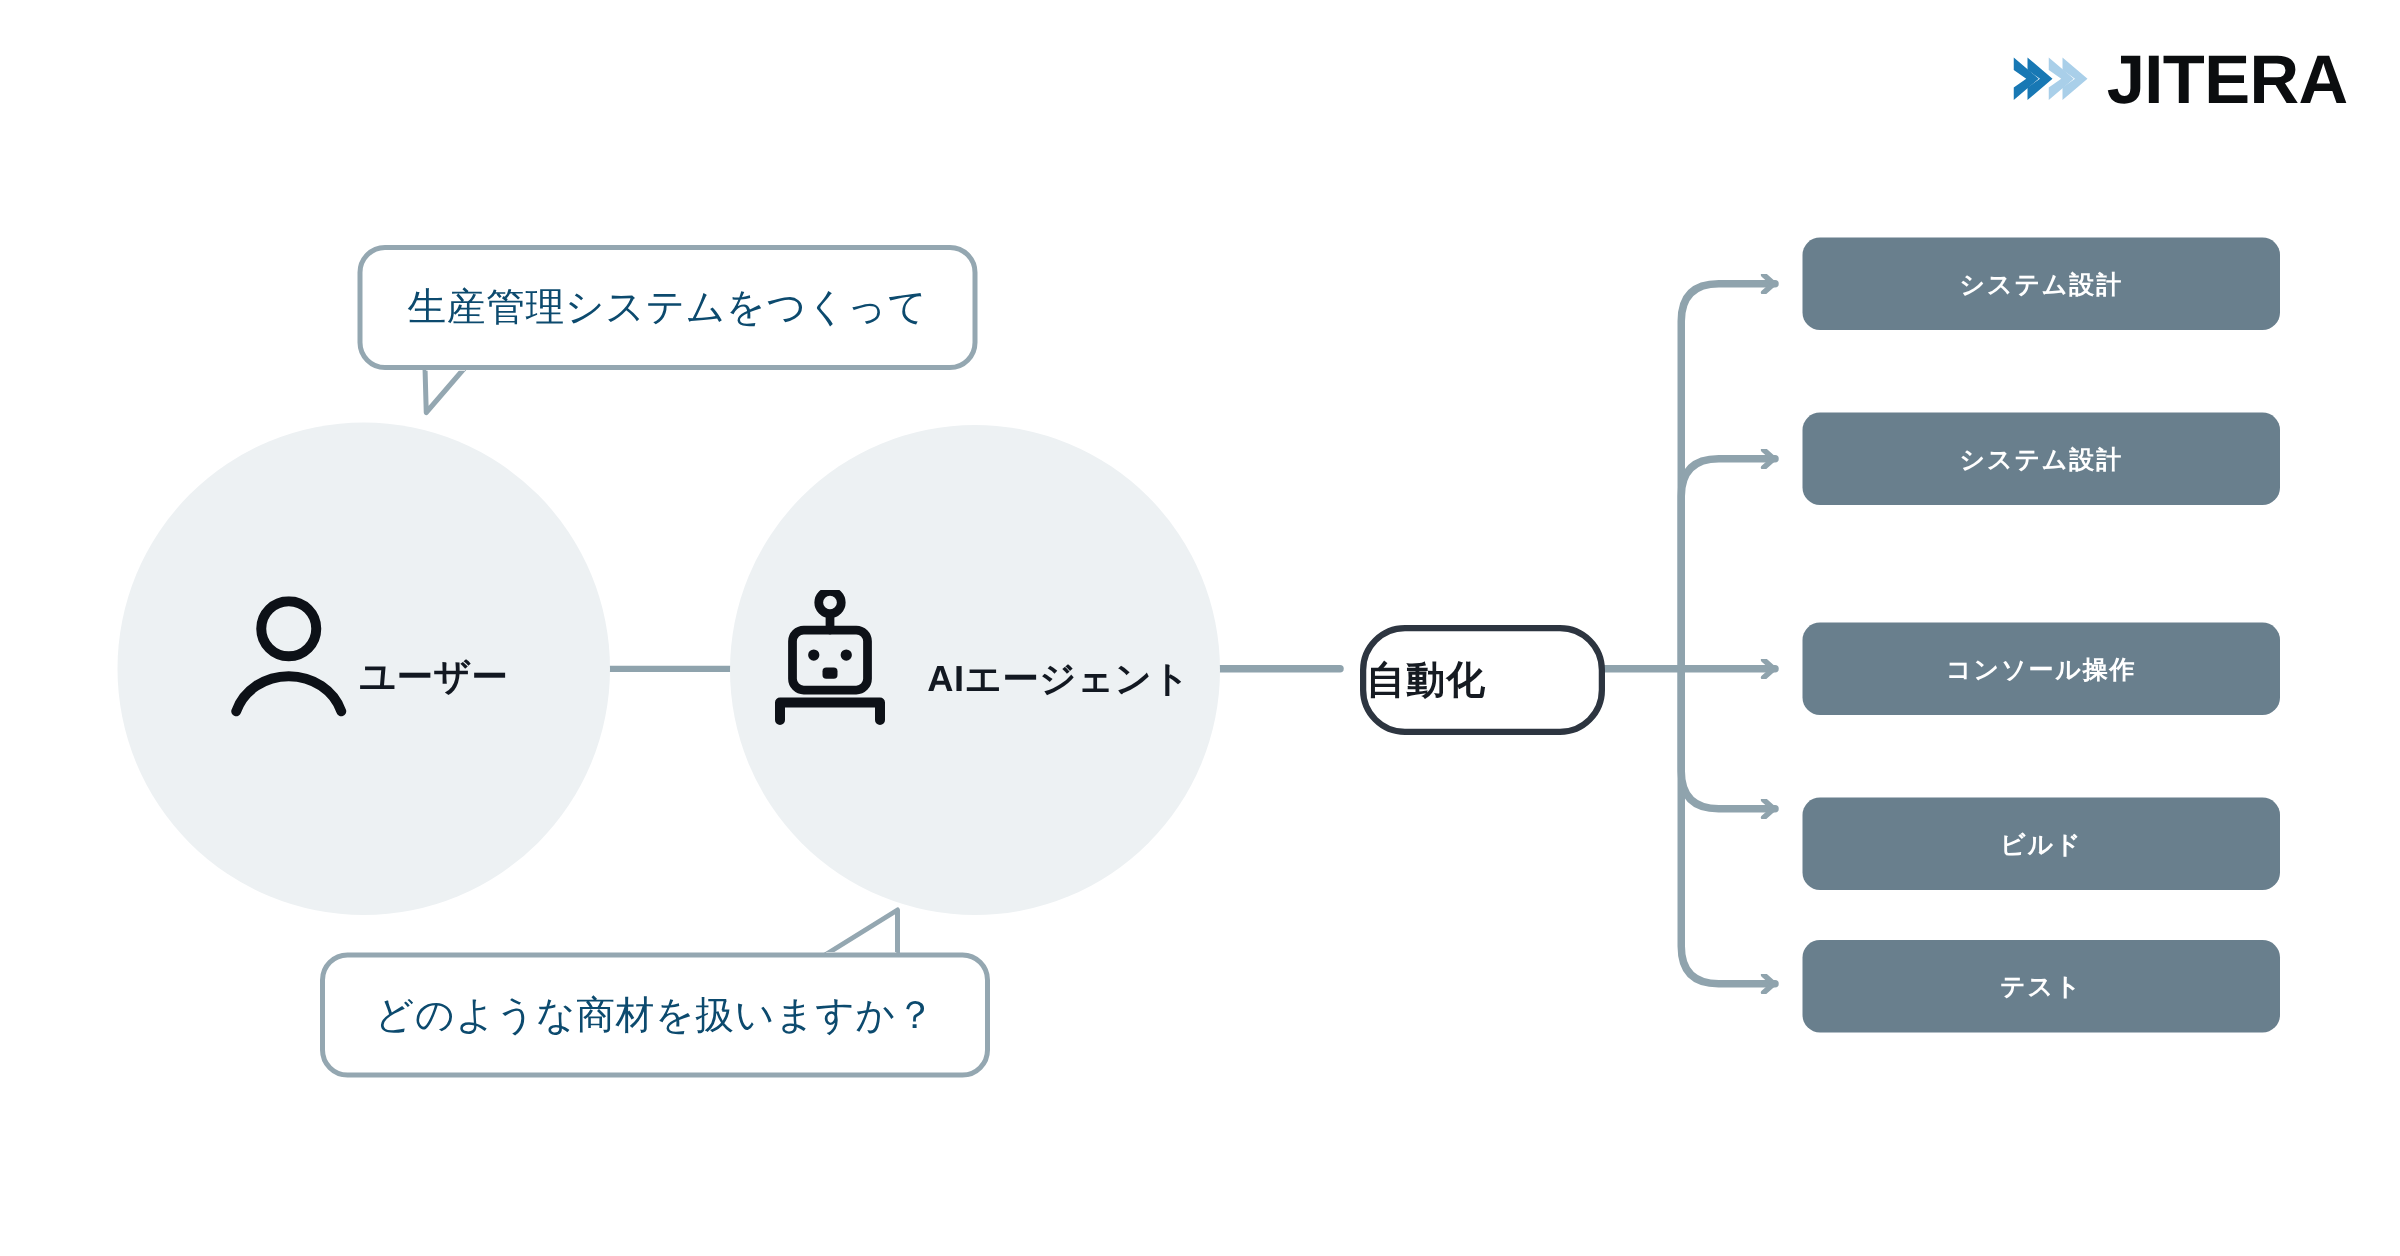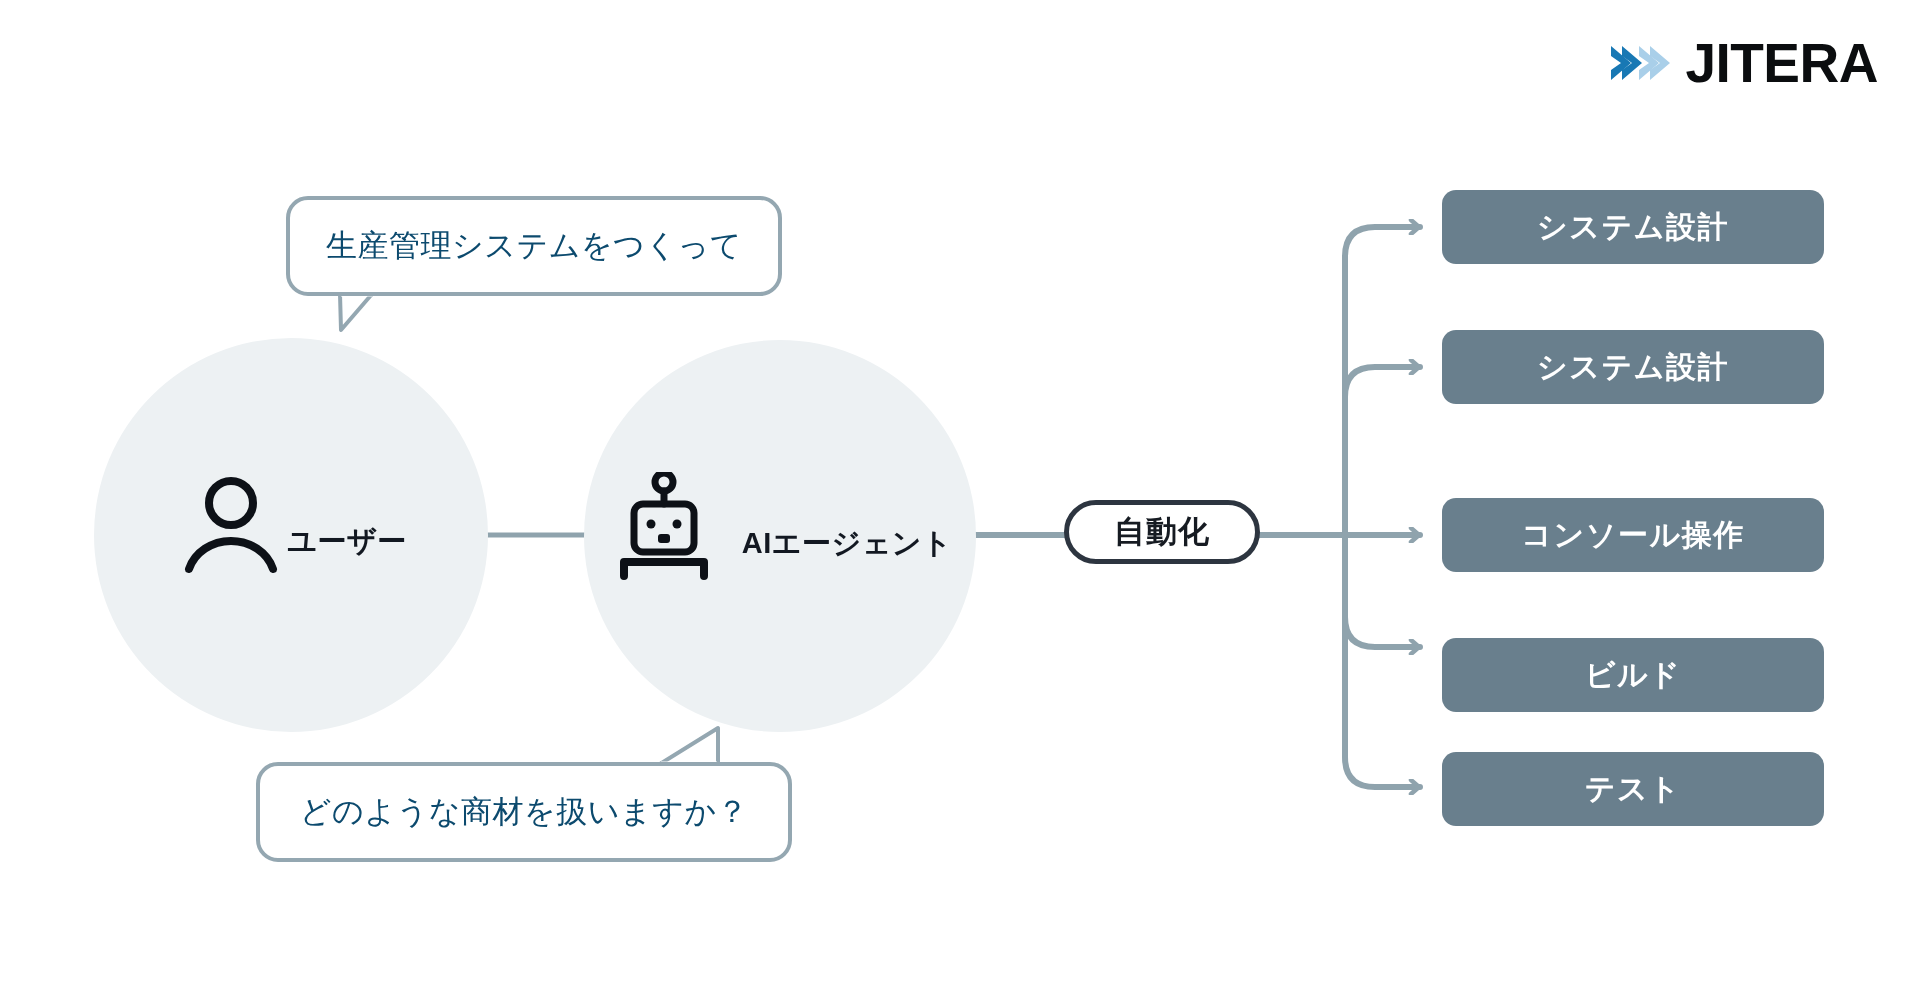--- a/index.html
+++ b/index.html
@@ -104,30 +104,29 @@
     letter-spacing: 0.5px;
     color: #0c4a6e;
     white-space: nowrap;
   }
   .bubble-top    { left: 286px; top: 196px; width: 496px; height: 100px; }
   .bubble-bottom { left: 256px; top: 762px; width: 536px; height: 100px; text-align: right; }
 
   
   .pill {
     position: absolute;
-    left: 1064px;
+    left: 1088px;
     top: 500px;
     width: 196px;
-    height: 64px;
+    height: 88px;
     border: 5px solid #2d3540;
     border-radius: 36px;
     background: #ffffff;
     display: flex;
     align-items: center;
-    justify-content: center;
     box-sizing: border-box;
     z-index: 3;
   }
   .pill-text {
     font-size: 31px;
     font-weight: 700;
     letter-spacing: 1px;
     color: #161b22;
     white-space: nowrap;
   }
@@ -138,21 +137,21 @@
     left: 1442px;
     width: 382px;
     height: 74px;
     background: #697f8d;
     border-radius: 14px;
     display: flex;
     align-items: center;
     justify-content: center;
   }
   .task-label {
-    font-size: 30px;
+    font-size: 20px;
     font-weight: 700;
     letter-spacing: 1.5px;
     color: #ffffff;
     white-space: nowrap;
   }
 </style>
 </head>
 <body>
 
 <div id="stage">

